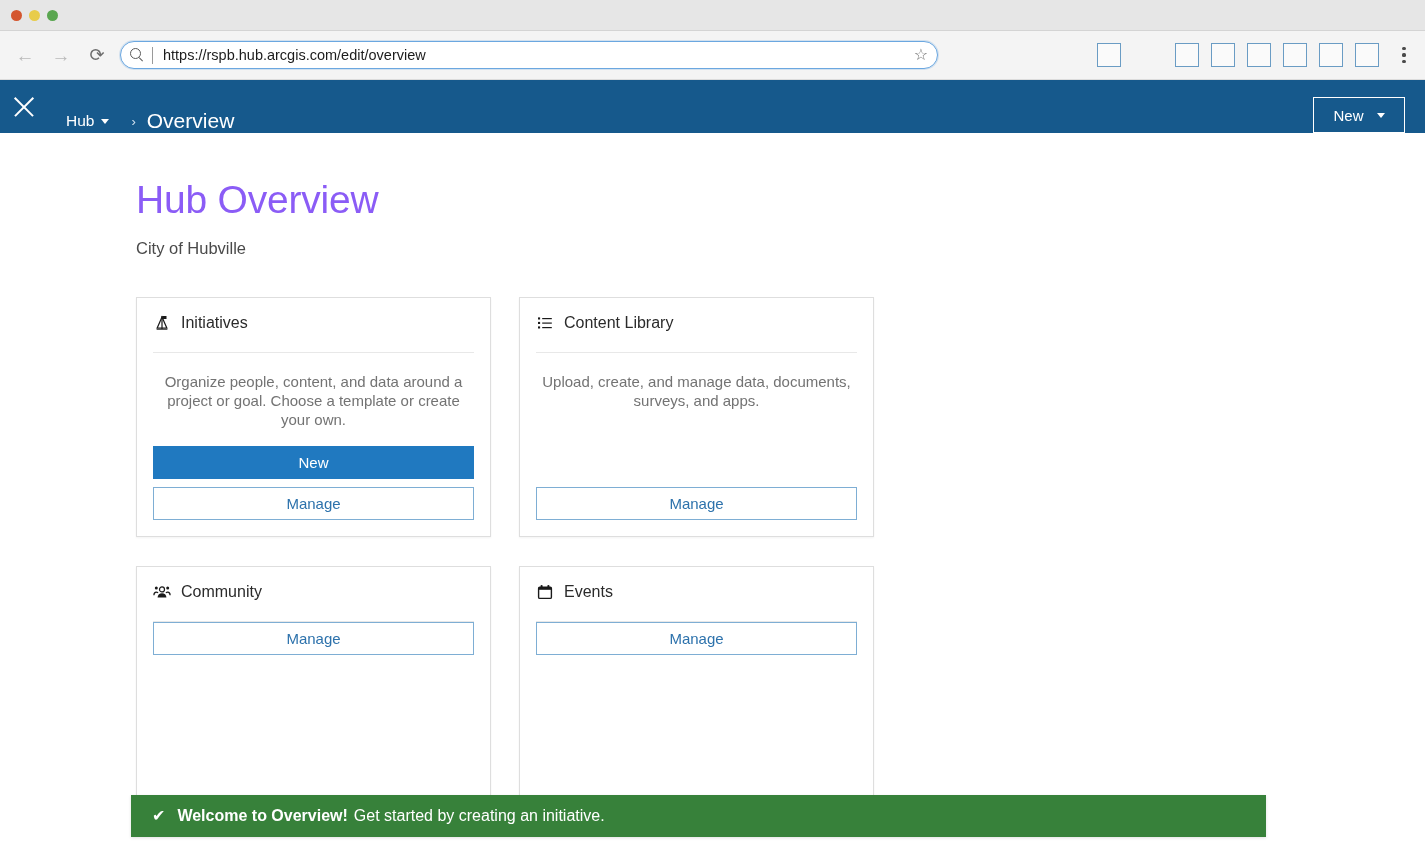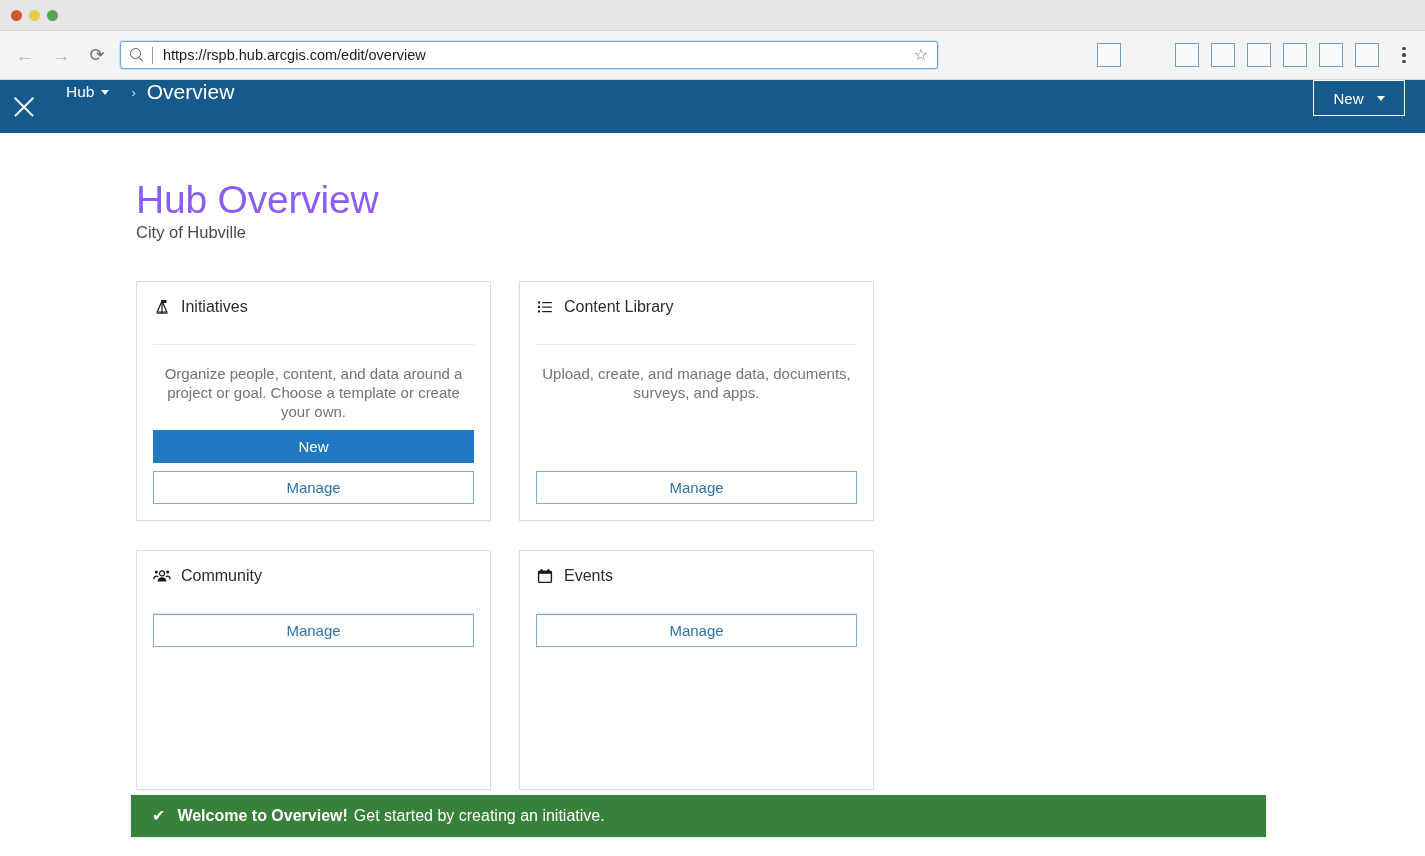--- a/index.html
+++ b/index.html
@@ -44,21 +44,21 @@
     user-select: none;
   }
   .nav-btn.reload { color: #6d6d6d; font-size: 18px; }
 
   .omnibox {
     flex: 0 0 auto;
     width: 818px;
     height: 28px;
     background: #ffffff;
     border: 1px solid #6ba7e0;
-    border-radius: 3px;
+    border-radius: 14px;
     display: flex;
     align-items: center;
     padding: 0 9px;
     box-shadow: 0 0 0 1px rgba(107,167,224,0.25);
   }
   .omni-search-icon {
     width: 14px; height: 14px;
     flex: 0 0 14px;
     margin-right: 8px;
     position: relative;
@@ -113,21 +113,21 @@
     gap: 3px;
     margin-left: 8px;
   }
   .kebab span { width: 3.2px; height: 3.2px; background: #4a4a4a; border-radius: 50%; }
 
   
   .app-header {
     height: 53px;
     background: #16598c;
     display: flex;
-    align-items: flex-start;
+    align-items: flex-end;
     padding: 0 20px 0 0;
     color: #ffffff;
   }
   .close-x {
     width: 49px; height: 53px;
     display: flex; align-items: center; justify-content: center;
     flex: 0 0 49px;
     position: relative;
   }
   .close-x::before, .close-x::after {
@@ -185,20 +185,21 @@
     font-size: 39px;
     font-weight: 400;
     color: #8b5cf6;
     letter-spacing: -0.2px;
     padding-top: 45px;
     line-height: 1.15;
   }
   .page-subtitle {
     font-size: 16.5px;
     color: #4a4a4a;
+    margin-top: 16px;
   }
 
   .cards {
     display: flex;
     flex-wrap: wrap;
     gap: 29px 28px;
     margin-top: 39px;
     width: 1120px;
   }
   .card {
@@ -208,21 +209,21 @@
     border: 1px solid #dedede;
     box-shadow: 0 1px 2px rgba(0,0,0,0.05);
     display: flex;
     flex-direction: column;
     padding: 14px 16px 16px 16px;
   }
   .card-head {
     display: flex;
     align-items: flex-end;
     gap: 10px;
-    padding: 2px 0 28px 0;
+    padding: 2px 0 20px 0;
     border-bottom: 1px solid #e8e8e8;
   }
   .card-title {
     font-size: 16px;
     color: #2b2b2b;
   }
   .card-icon {
     width: 18px; height: 18px;
     flex: 0 0 18px;
     display: flex; align-items: center; justify-content: center;

